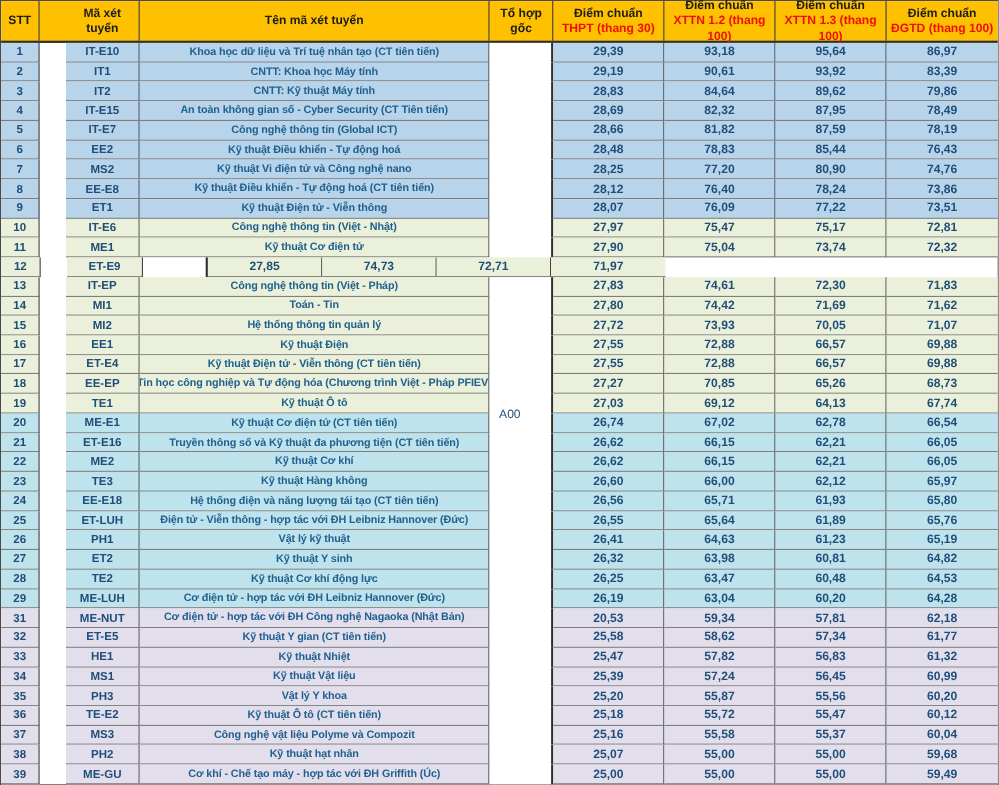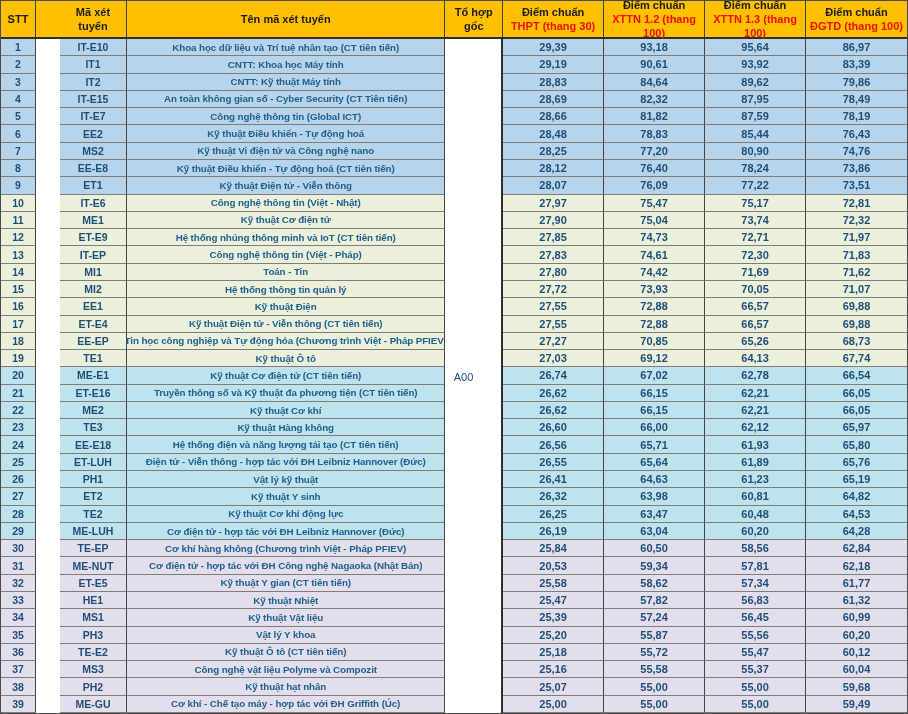--- a/index.html
+++ b/index.html
@@ -188,21 +188,20 @@
     <div class="cell c w-name name">Kỹ thuật Cơ điện tử</div>
     <div class="cell combo w-combo"></div>
     <div class="cell c w-score score">27,90</div>
     <div class="cell c w-score score">75,04</div>
     <div class="cell c w-score score">73,74</div>
     <div class="cell c w-score score">72,32</div>
   </div>
       <div class="row g2">
     <div class="cell c w-stt">12</div>
     <div class="cell c w-code">ET-E9</div>
-    <div class="cell c w-name name">Hệ thống nhúng thông minh và IoT (CT tiên tiến)</div>
     <div class="cell combo w-combo"></div>
     <div class="cell c w-score score">27,85</div>
     <div class="cell c w-score score">74,73</div>
     <div class="cell c w-score score">72,71</div>
     <div class="cell c w-score score">71,97</div>
   </div>
       <div class="row g2">
     <div class="cell c w-stt">13</div>
     <div class="cell c w-code">IT-EP</div>
     <div class="cell c w-name name">Công nghệ thông tin (Việt - Pháp)</div>
@@ -366,30 +365,20 @@
     <div class="cell c w-stt">29</div>
     <div class="cell c w-code">ME-LUH</div>
     <div class="cell c w-name name">Cơ điện tử - hợp tác với ĐH Leibniz Hannover (Đức)</div>
     <div class="cell combo w-combo"></div>
     <div class="cell c w-score score">26,19</div>
     <div class="cell c w-score score">63,04</div>
     <div class="cell c w-score score">60,20</div>
     <div class="cell c w-score score">64,28</div>
   </div>
       <div class="row g4">
-    <div class="cell c w-stt">30</div>
-    <div class="cell c w-code">TE-EP</div>
-    <div class="cell c w-name name">Cơ khí hàng không (Chương trình Việt - Pháp PFIEV)</div>
-    <div class="cell combo w-combo"></div>
-    <div class="cell c w-score score">25,84</div>
-    <div class="cell c w-score score">60,50</div>
-    <div class="cell c w-score score">58,56</div>
-    <div class="cell c w-score score">62,84</div>
-  </div>
-      <div class="row g4">
     <div class="cell c w-stt">31</div>
     <div class="cell c w-code">ME-NUT</div>
     <div class="cell c w-name name">Cơ điện tử - hợp tác với ĐH Công nghệ Nagaoka (Nhật Bản)</div>
     <div class="cell combo w-combo"></div>
     <div class="cell c w-score score">20,53</div>
     <div class="cell c w-score score">59,34</div>
     <div class="cell c w-score score">57,81</div>
     <div class="cell c w-score score">62,18</div>
   </div>
       <div class="row g4">

